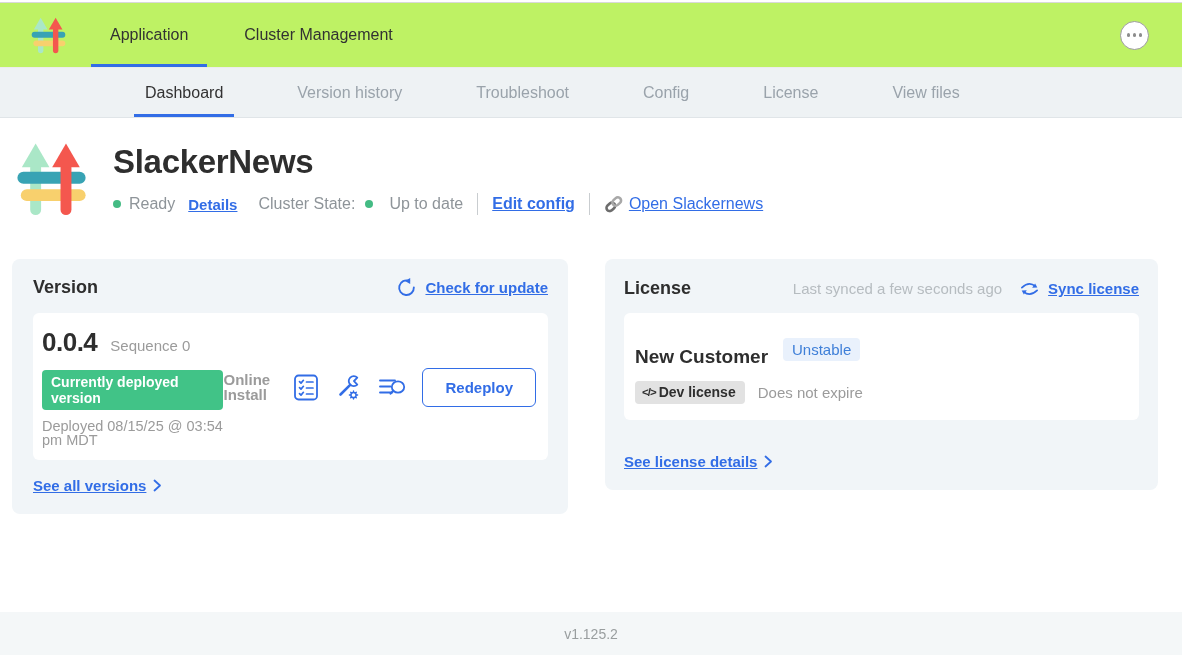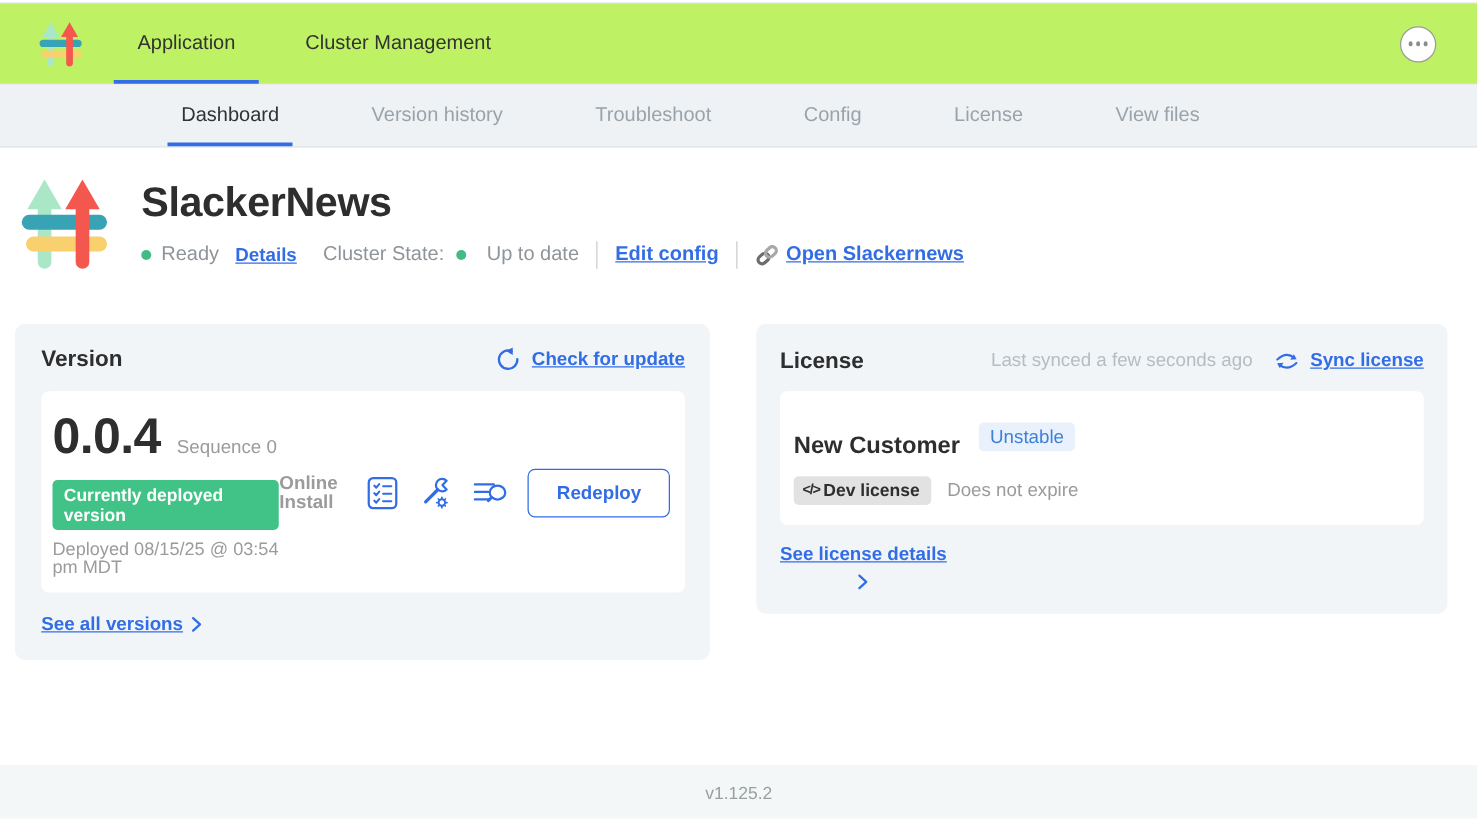--- a/index.html
+++ b/index.html
@@ -52,21 +52,21 @@
   .dot { width:8px; height:8px; border-radius:50%; background:#44bb84; display:inline-block; }
   .status-row .dot { margin-right:8px; }
   .link {
     color:#326de6; text-decoration:underline; font-weight:600; cursor:pointer;
   }
   .details-link { font-size:15px; margin-left:13px; }
   .cluster-label { margin-left:21px; margin-right:10px; }
   .cluster-value { margin-left:8px; }
   .vdiv { width:1px; height:22px; background:#c9cdd0; margin:0 14px; }
   .open-app { display:flex; align-items:center; gap:5px; }
-  .open-app .link { font-size:16px; font-weight:700; }
+  .open-app .link { font-size:16px; font-weight:400; }
 
   
   .cards { display:flex; align-items:flex-start; gap:37px; padding:37px 24px 0 12px; }
   .card { background:#f1f5f8; border-radius:8px; }
   .card-head { display:flex; align-items:center; }
   .card-head h2 { font-size:18px; font-weight:700; color:#2e2e2e; }
   .inner { background:#fff; border-radius:6px; }
   .see-link { display:inline-flex; align-items:center; gap:7px; font-size:15px; }
   .chev { display:block; }
 
@@ -74,21 +74,21 @@
   .version-card { width:556px; flex:0 0 556px; padding:18px 20px 19px 21px; }
   .version-card .card-head { justify-content:space-between; }
   .check-update { display:flex; align-items:center; gap:8px; }
   .check-update .link { font-size:15px; }
   .version-card .inner {
     margin-top:15px; padding:14px 11px 13px 9px; display:flex;
     justify-content:space-between;
   }
   .ver-left {}
   .ver-num-row { display:flex; align-items:baseline; }
-  .ver-num { font-size:40px; font-weight:800; color:#2e2e2e; letter-spacing:-0.5px; }
+  .ver-num { font-size:26px; font-weight:800; color:#2e2e2e; letter-spacing:-0.5px; }
   .ver-seq { font-size:15px; color:#9b9b9b; margin-left:13px; }
   .deployed-badge {
     display:inline-block; margin-top:12px; background:#41c387; color:#fff;
     font-size:14px; font-weight:600; padding:4px 9px; border-radius:4px;
   }
   .deployed-at { margin-top:9px; font-size:14.5px; line-height:14px; color:#9b9b9b; max-width:197px; }
   .ver-right { display:flex; align-items:center; gap:16px; align-self:center; padding-right:1px; }
   .install-type { width:54px; font-size:15px; line-height:15px; font-weight:700; color:#9b9b9b; }
   .icon-btn { display:block; cursor:pointer; }
   .redeploy-btn {
@@ -111,21 +111,21 @@
     margin-left:15px; background:#e9f1fc; color:#3e7fd8; font-size:15px;
     padding:3px 9px; border-radius:4px;
   }
   .lic-row2 { display:flex; align-items:center; margin-top:13px; }
   .dev-badge {
     background:#e2e2e2; color:#2e2e2e; font-size:14px; font-weight:700;
     padding:3px 9px 4px 7px; border-radius:4px; display:inline-flex; align-items:center; gap:3px;
   }
   .dev-badge .code-glyph { font-size:11.5px; font-weight:700; letter-spacing:-1px; }
   .expiry { margin-left:13px; font-size:15px; color:#9b9b9b; }
-  .license-card .see-link { margin-top:15px;flex-direction:column; }
+  .license-card .see-link { margin-top:33px; }
 
   
   footer {
     position:absolute; left:0; bottom:0; width:100%; height:43px; background:#f4f7f8;
     display:flex; align-items:center; justify-content:center; font-size:14px; color:#999e9f;
   }
 </style>
 </head>
 <body>
 

